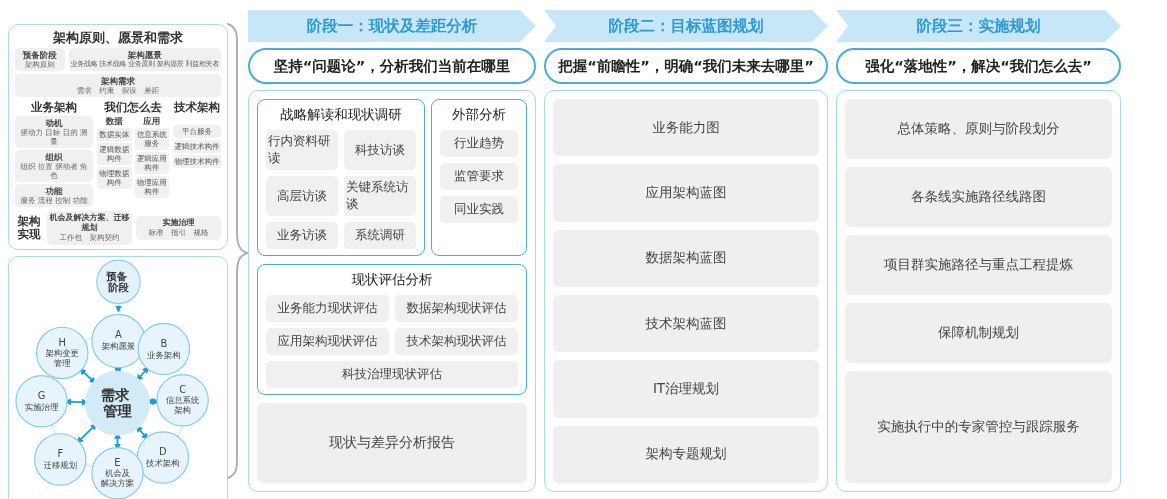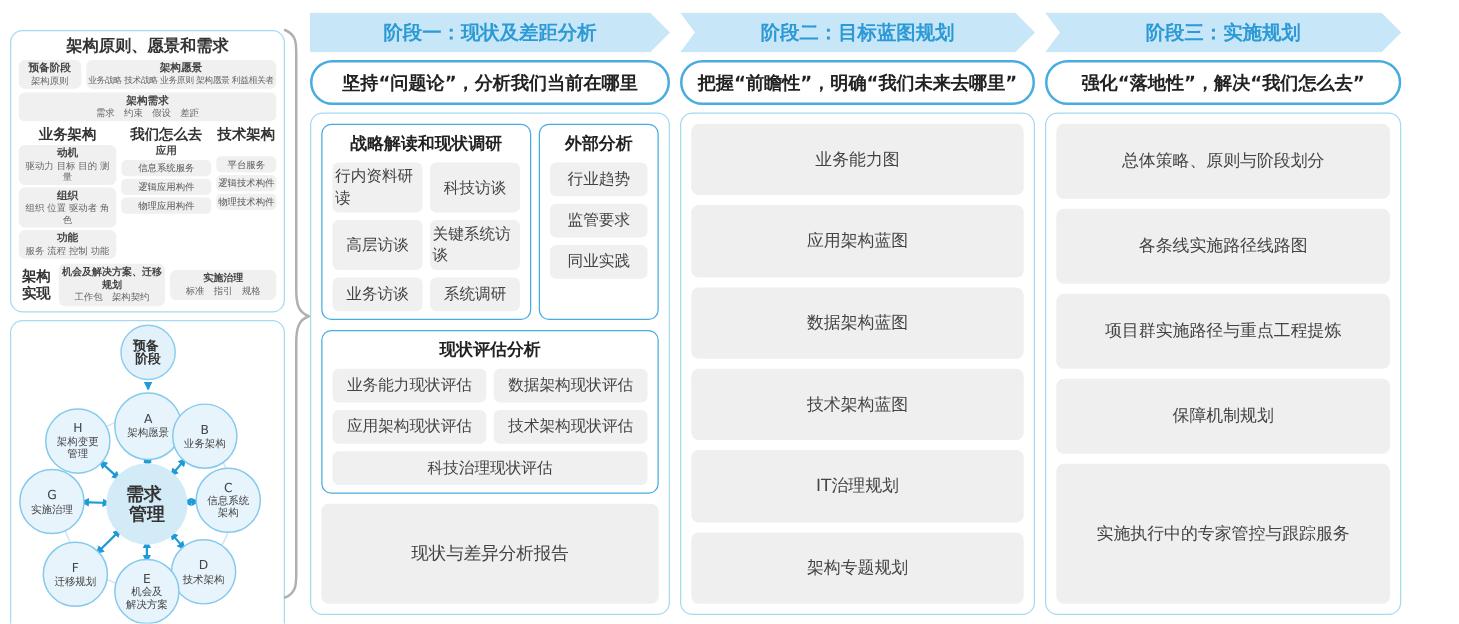--- a/index.html
+++ b/index.html
@@ -51,21 +51,21 @@
   .subtitle { height:36px; border:2px solid #49ace0; border-radius:18px; background:#fff;
               display:flex; align-items:center; justify-content:center;
               font-weight:bold; font-size:14.5px; color:#222; margin-bottom:6px; }
   .phase-content { flex:1; border:1.5px solid #a6d9f2; border-radius:10px; padding:8px;
                    display:flex; flex-direction:column; gap:8px; background:#fff; }
 
   .p1-toprow { display:flex; gap:6px; }
   .group { border:1.5px solid #49ace0; border-radius:8px; padding:6px 8px; background:#fff; }
   .g-strategy { flex:1; }
   .g-external { width:96px; }
-  .group-title { text-align:center; font-weight:bold; font-size:13.5px; color:#222; margin-bottom:6px; }
+  .group-title { text-align:center; font-weight:normal; font-size:13.5px; color:#222; margin-bottom:6px; }
   .grid2 { display:grid; grid-template-columns:1fr 1fr; gap:6px; }
   .grid1 { display:grid; grid-template-columns:1fr; gap:6px; }
   .gitem { background:#f0f0f0; border-radius:5px; min-height:27px; display:flex; align-items:center;
            justify-content:center; font-size:12.5px; color:#444; padding:3px 2px; }
   .span2 { grid-column:1 / span 2; }
   .report-box { flex:1; background:#efefef; border-radius:6px; display:flex; align-items:center;
                 justify-content:center; font-size:14px; color:#444; }
   .stack { flex:1; display:flex; flex-direction:column; gap:8px; }
   .stack-item { flex:1; background:#efefef; border-radius:6px; display:flex; align-items:center;
                 justify-content:center; font-size:13.5px; color:#444; text-align:right; padding:4px; }
@@ -117,20 +117,26 @@
           </div>
           <div class="gbox">
             <div class="bt">功能</div>
             <div class="bs">服务 流程 控制 功能</div>
           </div>
         </div>
 
         <div class="col-info">
           <div class="sec-h">我们怎么去</div>
           <div class="info-cols">
+            <div class="info-sub">
+              <div class="sub-h">数据</div>
+              <div class="tinybox">数据实体</div>
+              <div class="tinybox">逻辑数据构件</div>
+              <div class="tinybox">物理数据构件</div>
+            </div>
             <div class="info-sub">
               <div class="sub-h">应用</div>
               <div class="tinybox">信息系统服务</div>
               <div class="tinybox">逻辑应用构件</div>
               <div class="tinybox">物理应用构件</div>
             </div>
           </div>
         </div>
 
         <div class="col-tech">

